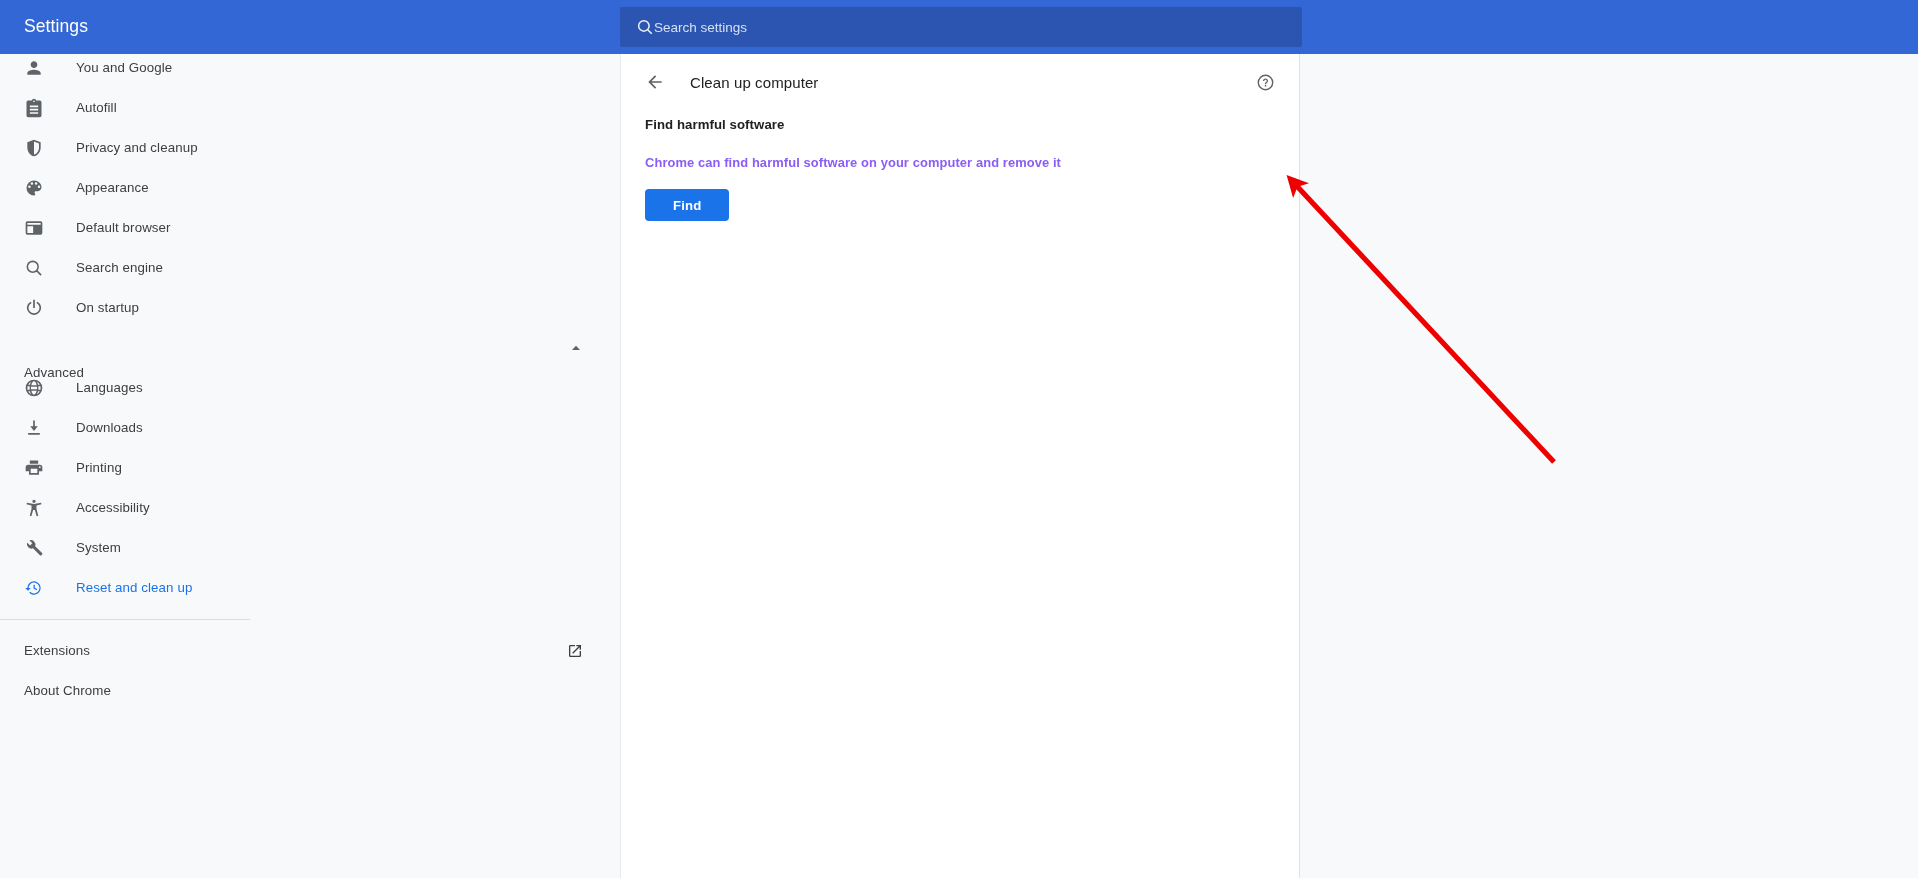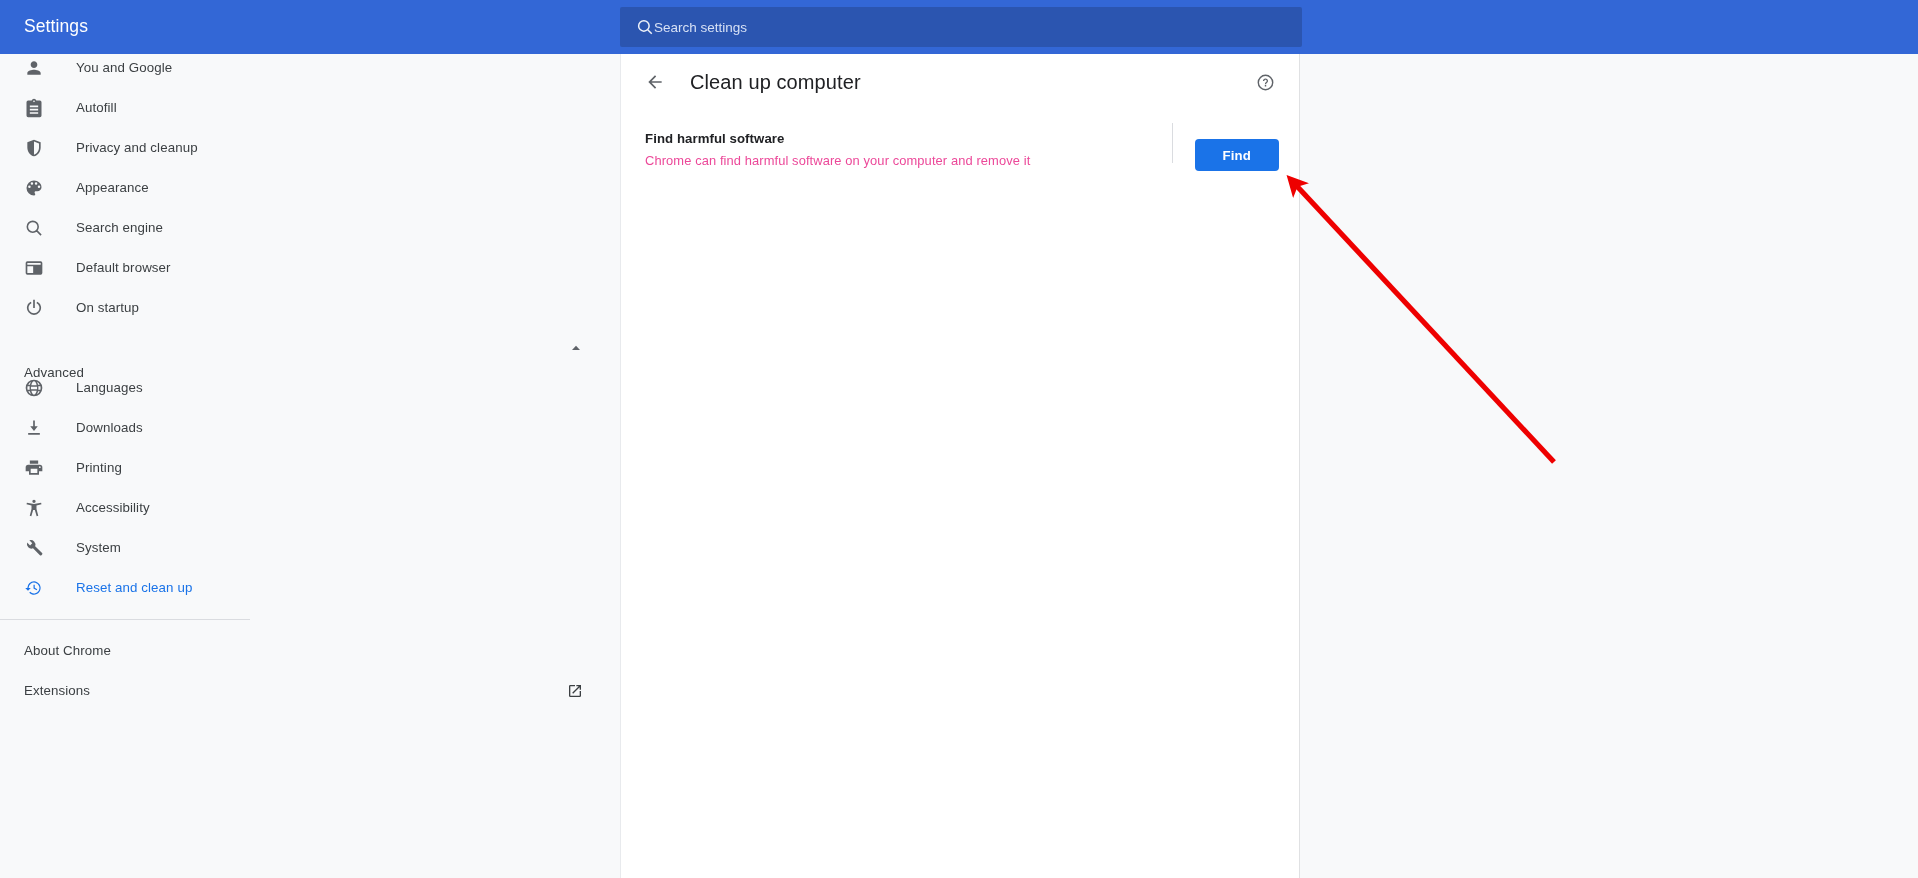--- a/index.html
+++ b/index.html
@@ -196,57 +196,59 @@
     display: flex; align-items: center; justify-content: center;
     color: #5f6368;
     cursor: pointer;
     border-radius: 50%;
     flex: 0 0 28px;
   }
   .back-btn svg { width: 20px; height: 20px; fill: currentColor; display: block; }
 
   .page-title {
     margin-left: 21px;
-    font-size: 20px;
+    font-size: 15px;
     color: #202124;
     letter-spacing: 0.1px;
   }
 
   .help-btn {
     margin-left: auto;
     width: 28px; height: 28px;
     display: flex; align-items: center; justify-content: center;
     color: #5f6368;
     cursor: pointer;
     border-radius: 50%;
   }
   .help-btn svg { width: 19px; height: 19px; fill: currentColor; display: block; }
 
   
   .setting-row {
     display: flex;
-    align-items: flex-end;
+    align-items: flex-start;
     padding: 0 20px 0 24px;
     min-height: 56px;
     margin-top: 5px;
+    flex-direction: column;
   }
   .setting-text { flex: 1; padding-right: 18px; }
   .setting-title {
     font-size: 13.2px;
     font-weight: bold;
     color: #202124;
     line-height: 20px;
     letter-spacing: 0.08px;
   }
   .setting-sub {
     font-size: 12.9px;
-    color: #ec4899;
+    color: #8b5cf6;
     line-height: 20px;
-    margin-top: 2px;
+    margin-top: 18px;
     letter-spacing: 0.1px;
+    font-weight: bold;
   }
 
   .row-separator {
     width: 1px;
     align-self: stretch;
     background: #dadce0;
     margin: 8px 22px 8px 0;
   }
 
   .find-button {
@@ -366,33 +368,33 @@
         <svg viewBox="0 0 24 24">
             <path d="M12 3a9 9 0 0 0 0 18c.8 0 1.5-.7 1.5-1.5 0-.4-.2-.8-.4-1-.3-.3-.4-.6-.4-1 0-.8.7-1.5 1.5-1.5H16a5 5 0 0 0 5-5c0-4.4-4-8-9-8zm-5.5 9a1.5 1.5 0 1 1 0-3 1.5 1.5 0 0 1 0 3zm3-4a1.5 1.5 0 1 1 0-3 1.5 1.5 0 0 1 0 3zm5 0a1.5 1.5 0 1 1 0-3 1.5 1.5 0 0 1 0 3zm3.5 4a1.5 1.5 0 1 1 0-3 1.5 1.5 0 0 1 0 3z"></path>
           </svg>
       </span>
       <span class="nav-label">Appearance</span>
     </div>
 
     <div class="nav-item">
       <span class="nav-icon">
         <svg viewBox="0 0 24 24">
+            <path d="M20 4H4a2 2 0 0 0-2 2v12a2 2 0 0 0 2 2h16a2 2 0 0 0 2-2V6a2 2 0 0 0-2-2zm0 4H4V6h16v2zm-9 10H4v-8h7v8z"></path>
+          </svg>
+      </span>
+      <span class="nav-label">Default browser</span>
+    </div>
+
+    <div class="nav-item">
+      <span class="nav-icon">
+        <svg viewBox="0 0 24 24">
             <path fill="none" stroke="currentColor" stroke-width="1.9" d="M10.5 4a6.5 6.5 0 1 0 0 13 6.5 6.5 0 0 0 0-13zM15.2 15.2 20.5 20.5"></path>
           </svg>
       </span>
       <span class="nav-label">Search engine</span>
-    </div>
-
-    <div class="nav-item">
-      <span class="nav-icon">
-        <svg viewBox="0 0 24 24">
-            <path d="M20 4H4a2 2 0 0 0-2 2v12a2 2 0 0 0 2 2h16a2 2 0 0 0 2-2V6a2 2 0 0 0-2-2zm0 4H4V6h16v2zm-9 10H4v-8h7v8z"></path>
-          </svg>
-      </span>
-      <span class="nav-label">Default browser</span>
     </div>
 
     <div class="nav-item">
       <span class="nav-icon">
         <svg viewBox="0 0 24 24">
             <path d="M11 2h2v10h-2V2zm5.2 2.4-1.4 1.5A6.5 6.5 0 1 1 9.2 5.9L7.8 4.4a8.5 8.5 0 1 0 8.4 0z"></path>
           </svg>
       </span>
       <span class="nav-label">On startup</span>
     </div>
@@ -455,31 +457,31 @@
       <span class="nav-icon">
         <svg viewBox="0 0 24 24">
             <path d="M12 4a8 8 0 0 0-8 8H1.5l3.3 3.3L8.1 12H5.5a6.5 6.5 0 1 1 1.9 4.6l-1.1 1.1A8 8 0 1 0 12 4zm-.6 4v4.5l3.8 2.3.7-1.2-3-1.8V8h-1.5z"></path>
           </svg>
       </span>
       <span class="nav-label">Reset and clean up</span>
     </div>
 
     <div class="sidebar-divider"></div>
 
-    <div class="nav-item plain">
-      <span class="nav-label">About Chrome</span>
-    </div>
-
     <div class="nav-item plain with-ext">
       <span class="nav-label">Extensions</span>
       <span class="ext-icon">
         <svg viewBox="0 0 24 24">
             <path d="M19 19H5V5h7V3H5a2 2 0 0 0-2 2v14a2 2 0 0 0 2 2h14a2 2 0 0 0 2-2v-7h-2v7zM14 3v2h3.6l-9.8 9.8 1.4 1.4L19 6.4V10h2V3h-7z"></path>
           </svg>
       </span>
+    </div>
+
+    <div class="nav-item plain">
+      <span class="nav-label">About Chrome</span>
     </div>
   </nav>
 
   <main class="content-panel">
 
     <div class="page-header">
       <span class="back-btn">
         <svg viewBox="0 0 24 24">
             <path d="M20 11H7.8l5.6-5.6L12 4l-8 8 8 8 1.4-1.4L7.8 13H20v-2z"></path>
           </svg>

